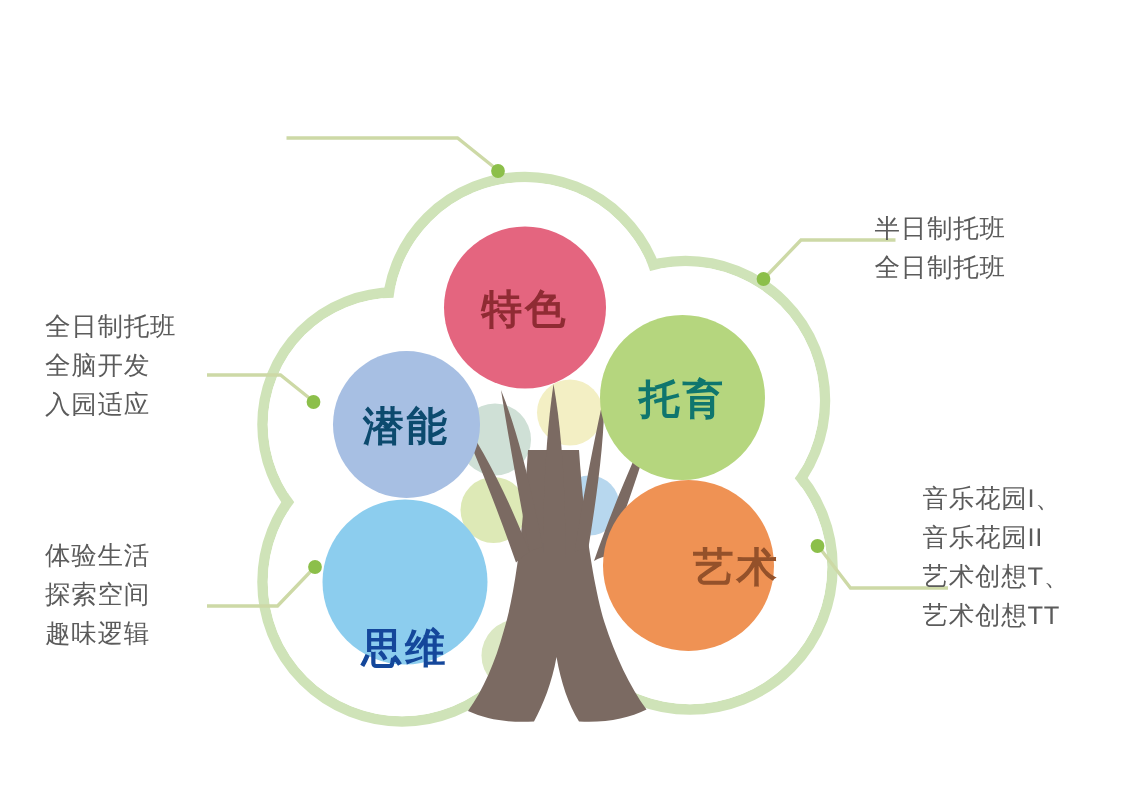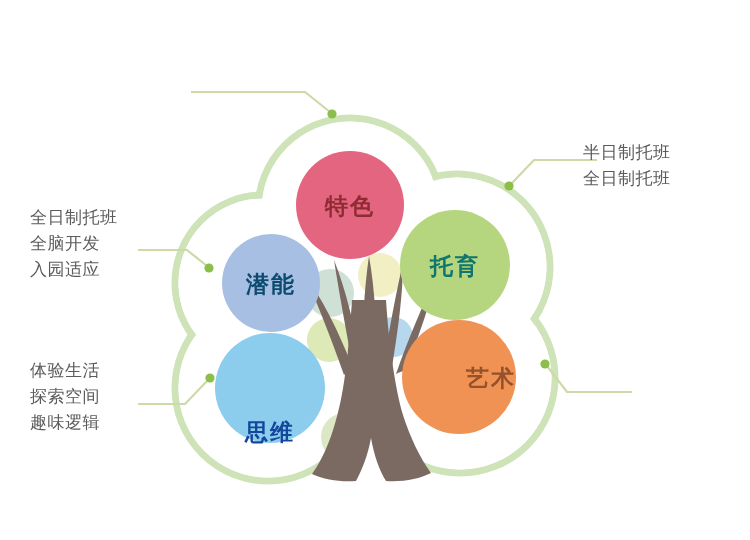--- a/index.html
+++ b/index.html
@@ -35,21 +35,21 @@
   .callout.left-align  { text-align: left;  }
 
   #cal-top    { left: 78px;  top: 40px;  text-align: left; }
   #cal-left-1 { left: 30px;  top: 205px; text-align: left; }
   #cal-left-2 { left: 30px;  top: 358px; text-align: left; }
   #cal-right-1{ left: 583px; top: 140px; text-align: left; }
   #cal-right-2{ left: 615px; top: 320px; text-align: left; }
 
   .bubble-label {
     position: absolute;
-    font-size: 23px;
+    font-size: 27px;
     font-weight: bold;
     letter-spacing: 2px;
     transform: translate(-50%, -50%);
     white-space: nowrap;
     pointer-events: none;
   }
 </style>
 </head>
 <body>
 
@@ -144,14 +144,18 @@
   <div class="bubble-label" style="left:459px; top:378px; color:#94512a;margin-left:32px;">艺术</div>
 
   <div class="callout left-align" id="cal-left-1">全日制托班
 全脑开发
 入园适应</div>
   <div class="callout left-align" id="cal-left-2">体验生活
 探索空间
 趣味逻辑</div>
   <div class="callout left-align" id="cal-right-1">半日制托班
 全日制托班</div>
+  <div class="callout left-align" id="cal-right-2">音乐花园I、
+音乐花园II
+艺术创想T、
+艺术创想TT</div>
 
 </div>
 
 </body></html>

